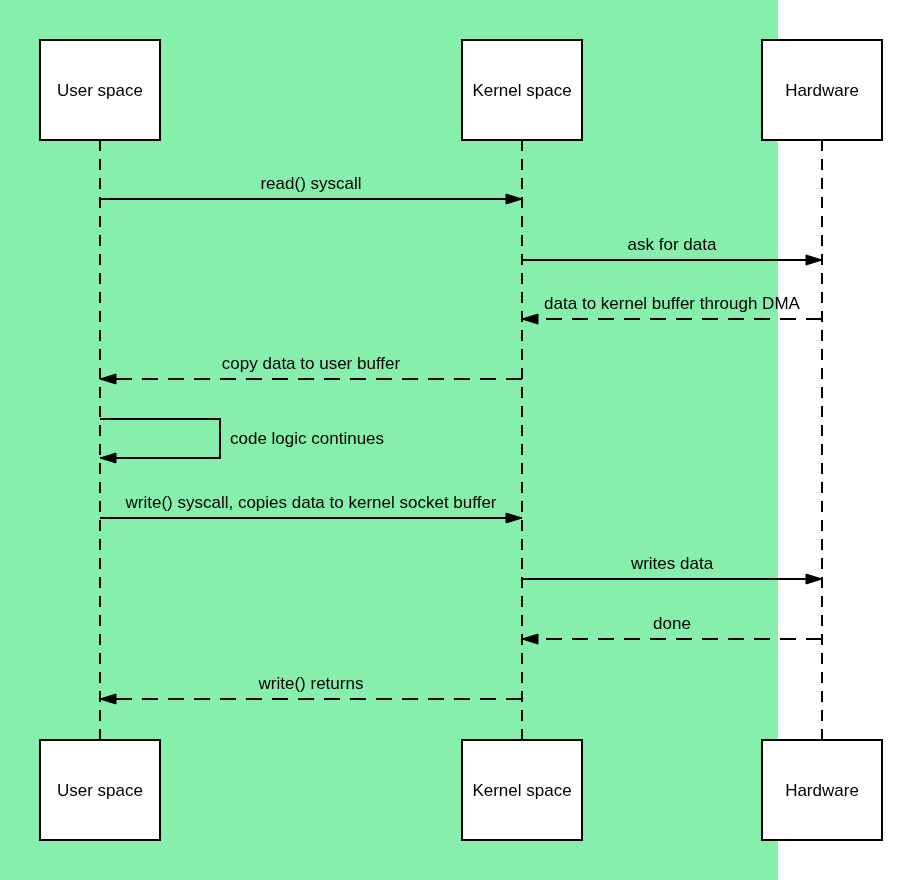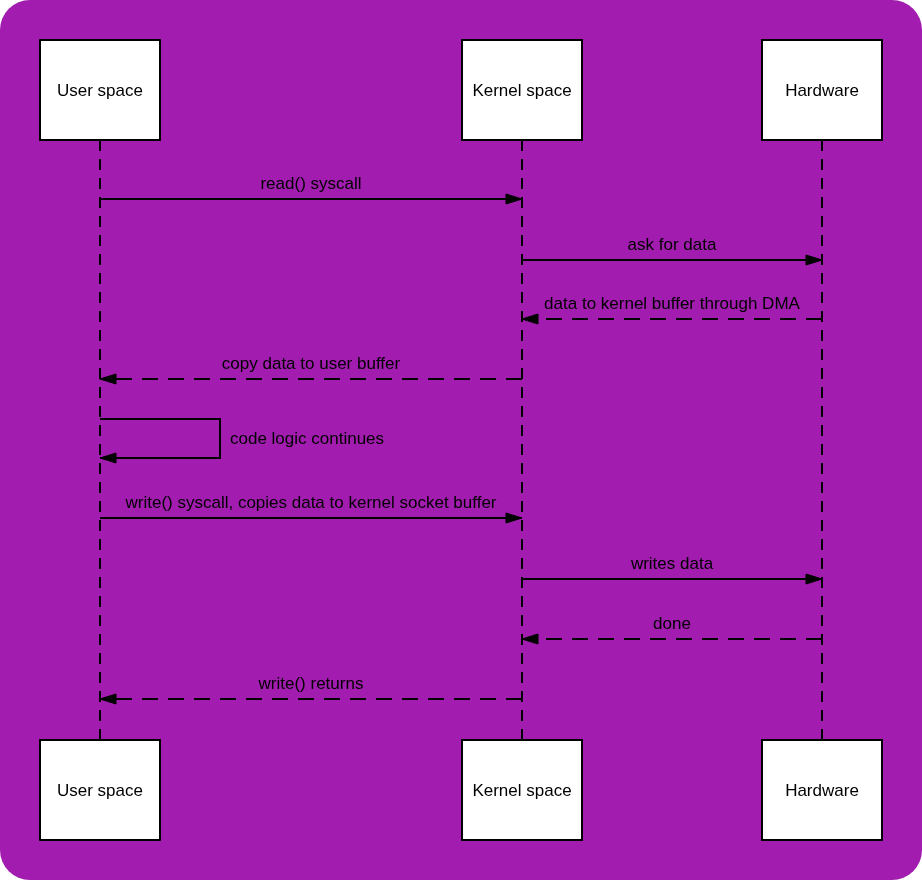--- a/index.html
+++ b/index.html
@@ -2,25 +2,24 @@
 <html><head>
 <meta charset="utf-8">
 <style>
   html, body {
     margin: 0;
     padding: 0;
     background: #ffffff;
   }
   .canvas {
     position: relative;
-    width: 922px;
+    width: 778px;
     height: 880px;
-    background: #a21caf;
+    background: #86efac;
     font-family: "Liberation Sans", sans-serif;
-    border-radius: 30px;
   }
   svg text {
     font-family: "Liberation Sans", sans-serif;
     font-size: 17px;
     fill: #000000;
   }
   svg .box-label {
     font-size: 17px;
   }
 </style>

